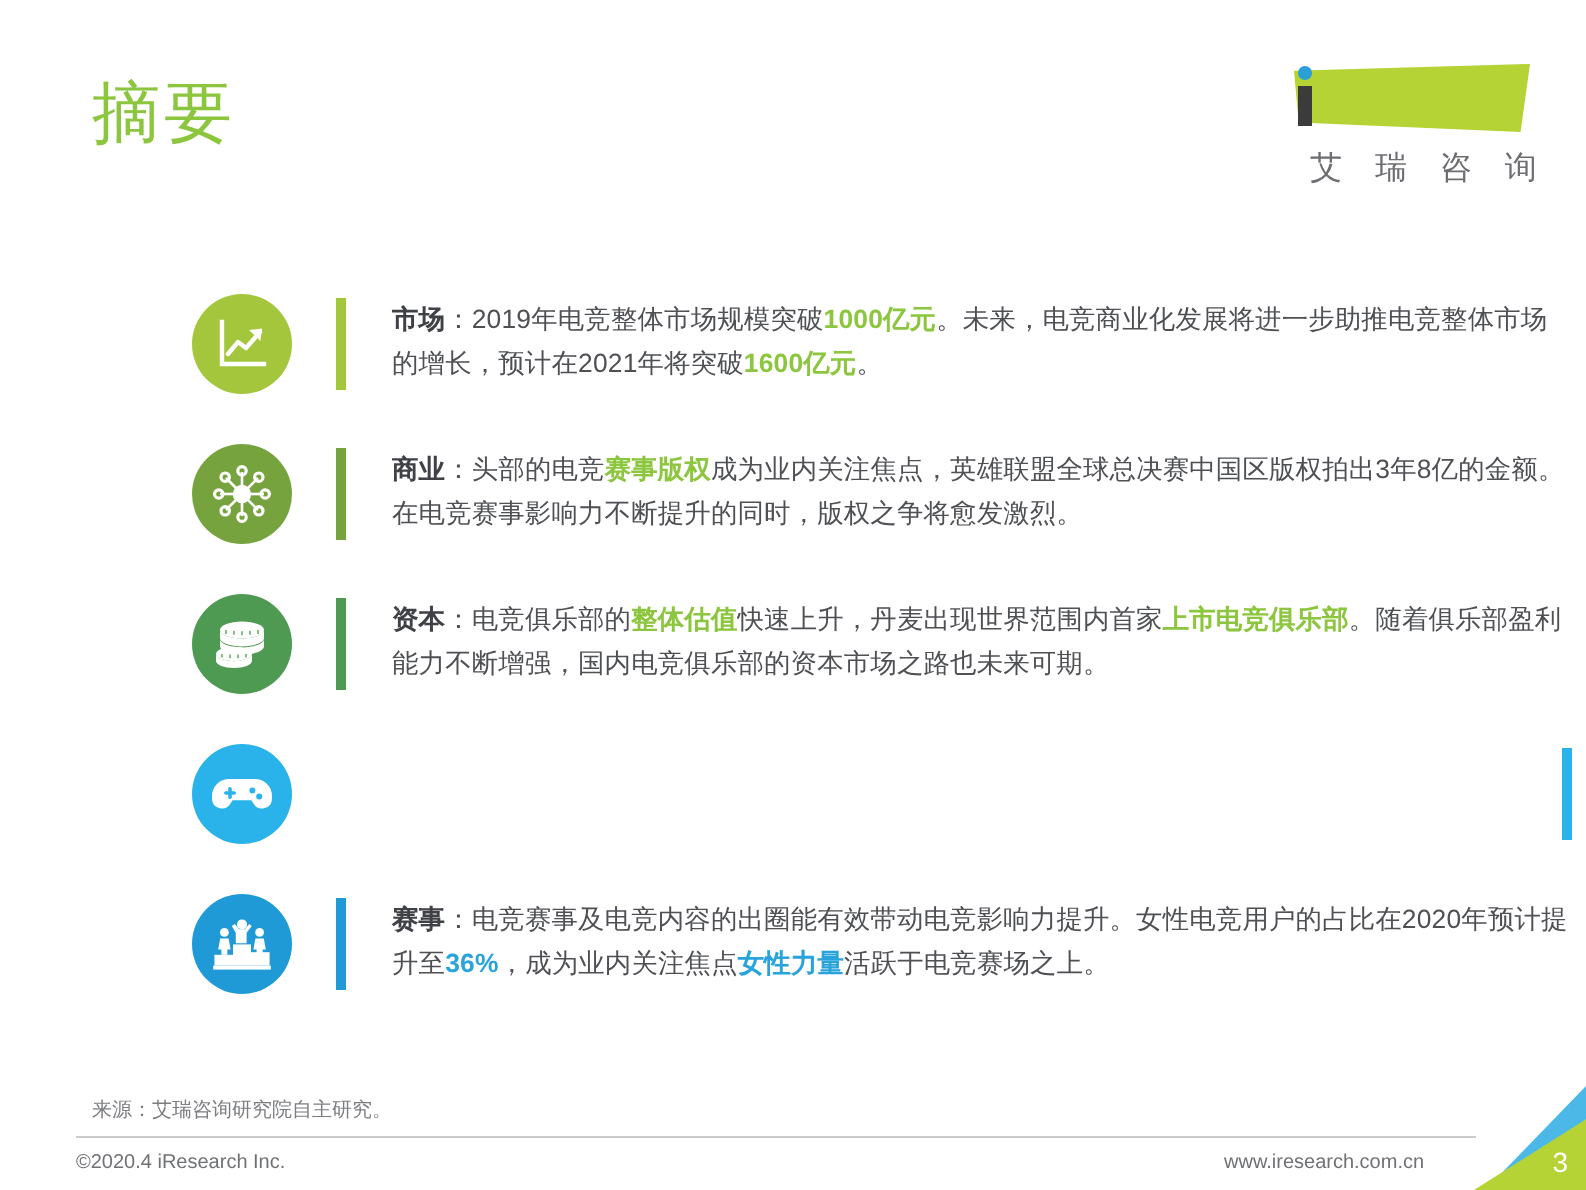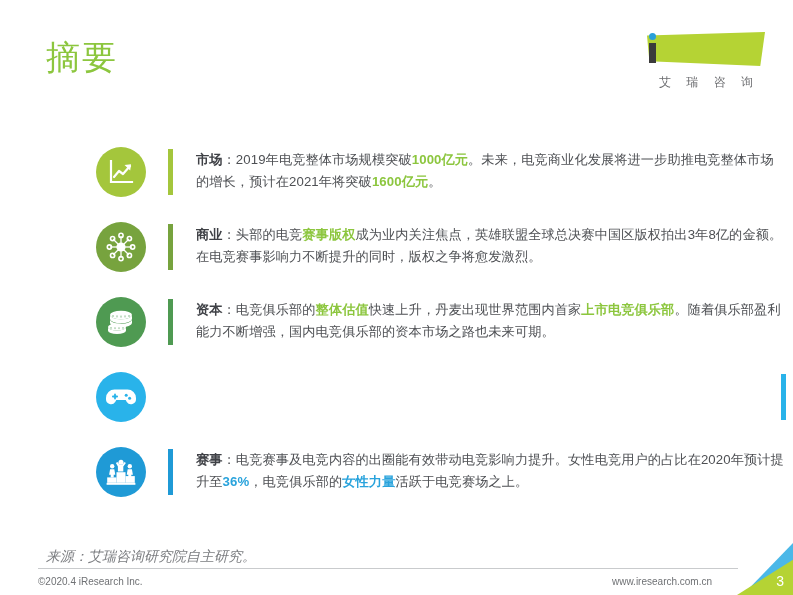--- a/index.html
+++ b/index.html
@@ -66,21 +66,21 @@
     color: #ffffff;
     letter-spacing: -0.5px;
     z-index: 2;
     line-height: 28px;
   }
   .logo-cn {
     position: absolute;
     left: 30px; top: 48px;
     width: 108px;
     text-align: center;
-    font-size: 12px;
+    font-size: 16px;
     letter-spacing: 6px;
     color: #6d6e71;
     white-space: nowrap;
   }
 
   
   #rows {
     position: absolute;
     left: 96px; top: 140px;
     width: 690px;
@@ -118,23 +118,22 @@
     letter-spacing: 0.1px;
   }
   .row-text b { font-weight: 700; color: #3f4146; }
   .hl-green { color: #8cc63e; font-weight: 700; }
   .hl-blue  { color: #29a3dc; font-weight: 700; }
 
   
   #source-note {
     position: absolute;
     left: 46px; top: 548px;
-    font-size: 14px;
+    font-size: 10px;
     color: #7b7d80;
-    font-style: italic;
   }
   #footer-rule {
     position: absolute;
     left: 38px; top: 568px;
     width: 700px; height: 1px;
     background: #c9cbcd;
   }
   #copyright {
     position: absolute;
     left: 38px; top: 576px;
@@ -293,21 +292,21 @@
           <path d="M21.7 11.2 h4.2 l1 5.6 h-1.6 v2.6 h-3 v-2.6 h-1.6 Z"></path>
 
           <rect x="10.5" y="14.2" width="9" height="10.6"></rect>
           <rect x="1.2" y="19.4" width="9.3" height="5.4"></rect>
           <rect x="19.5" y="18.1" width="9.3" height="6.7"></rect>
           <rect x="0.6" y="24.8" width="28.8" height="2"></rect>
         </g>
       </svg>
         </div>
         <div class="row-divider" style="background: rgb(31, 154, 214);"></div>
-        <div class="row-text"><span><b>赛事</b></span><span>：电竞赛事及电竞内容的出圈能有效带动电竞影响力提升。女性电竞用户的占比在2020年预计提升至</span><span class="hl-blue">36%</span><span>，电竞俱乐部的</span><span class="hl-blue">女性力量</span><span>活跃于电竞赛场之上。</span></div>
+        <div class="row-text"><span><b>赛事</b></span><span>：电竞赛事及电竞内容的出圈能有效带动电竞影响力提升。女性电竞用户的占比在2020年预计提升至</span><span class="hl-blue">36%</span><span>，成为业内关注焦点</span><span class="hl-blue">女性力量</span><span>活跃于电竞赛场之上。</span></div>
       </div>
     </div>
 
   <div id="source-note">来源：艾瑞咨询研究院自主研究。</div>
   <div id="footer-rule"></div>
   <div id="copyright">©2020.4 iResearch Inc.</div>
   <div id="footer-url">www.iresearch.com.cn</div>
 
   <div id="corner">
     <div id="corner-blue"></div>

